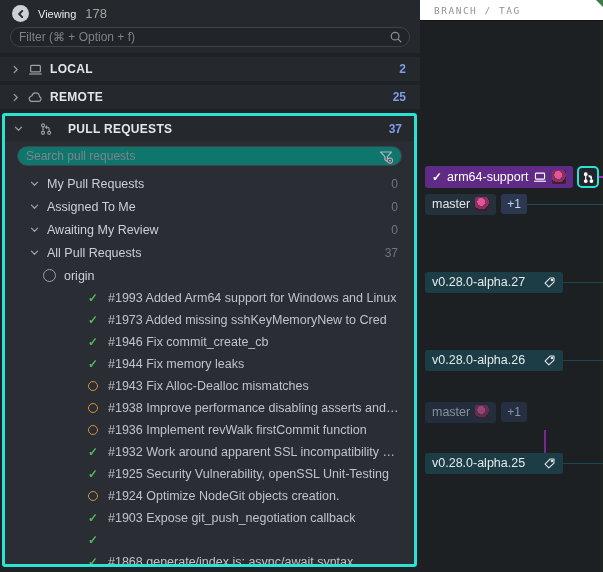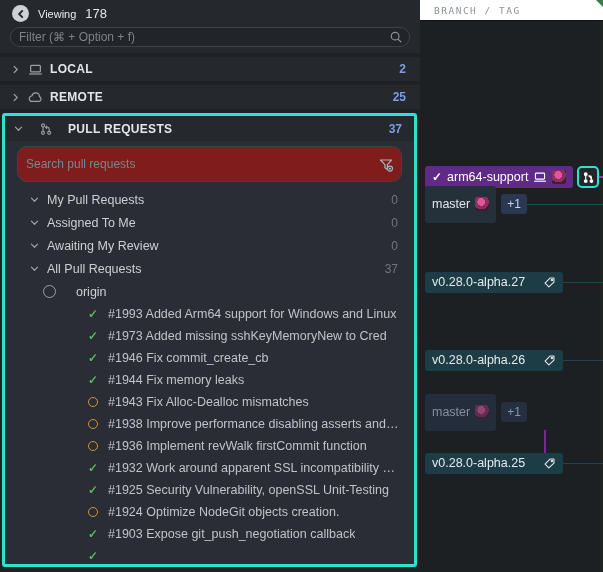--- a/index.html
+++ b/index.html
@@ -18,21 +18,21 @@
     display: flex; flex-direction: column; flex: 0 0 auto;
   }
   .lp-top { background: #25282d; padding-bottom: 6px; }
   .lp-header { height: 27px; display: flex; align-items: center; padding: 0 12px; gap: 9px; }
   .back-btn {
     width: 17px; height: 17px; border-radius: 50%; background: #ccd1d8;
     display: flex; align-items: center; justify-content: center; cursor: pointer; flex: 0 0 auto;
   }
   .back-btn svg { stroke: #24272b; }
   .lp-title { font-size: 11px; color: #e9ebee; }
-  .lp-count { font-size: 13px; color: #e5e5e5; }
+  .lp-count { font-size: 13px; color: #a3a3a3; }
   .filter-wrap { padding: 0 10px; position: relative; }
   .text-input {
     width: 100%; height: 20px; background: #212428; border: 1px solid #3e434a;
     border-radius: 10px; color: #d7dadf; font-size: 12px; padding: 0 26px 0 8px;
     font-family: "Liberation Sans", sans-serif; outline: none;
   }
   .text-input::placeholder { color: #7d838b; }
   .input-icon-right { position: absolute; right: 17px; top: 50%; transform: translateY(-50%); display: flex; }
 
   .section-row {
@@ -50,28 +50,28 @@
   
   .pr-box {
     flex: 1; margin: 4px 3px 5px 2px; border: 3px solid #2ce3d3; border-radius: 3px;
     background: #2a2d33; overflow: hidden; display: flex; flex-direction: column; min-height: 0;
   }
   .pr-box-header {
     height: 25px; background: #25282d; display: flex; align-items: center;
     padding: 0 12px 0 8px; gap: 15px; flex: 0 0 auto; cursor: pointer;
   }
   .pr-search-wrap { padding: 5px 12px 6px; position: relative; flex: 0 0 auto; }
-  .pr-search-wrap .text-input { height: 36px; background: #7f1d1d; }
+  .pr-search-wrap .text-input { height: 20px; background: #0f766e; }
   .pr-search-wrap .input-icon-right { right: 20px; }
 
   .group-row { height: 23px; display: flex; align-items: center; padding: 0 16px 0 24px; gap: 7px; cursor: pointer; flex: 0 0 auto; }
   .group-label { font-size: 12.5px; color: #ccd0d6; }
   .group-count { margin-left: auto; font-size: 12px; color: #70767d; }
 
-  .origin-row { height: 23px; display: flex; align-items: center; padding: 0 16px 0 38px; gap: 20px; cursor: pointer; flex: 0 0 auto; }
+  .origin-row { height: 23px; display: flex; align-items: center; padding: 0 16px 0 38px; gap: 8px; cursor: pointer; flex: 0 0 auto; }
   .origin-label { font-size: 12.5px; color: #ccd0d6; }
   .remote-glyph { width: 13px; height: 13px; border: 1.4px solid #9aa0a8; border-radius: 50%; flex: 0 0 auto; }
 
   .pr-list { flex: 1; min-height: 0; overflow: hidden; padding-left: 24px; }
   .pr-item { height: 22px; display: flex; align-items: center; padding: 0 14px 0 58px; gap: 9px; cursor: pointer; }
   .pr-status { width: 12px; height: 12px; display: flex; align-items: center; justify-content: center; flex: 0 0 auto; }
   .pr-status.merged::before { content: "\2713"; color: #55b95f; font-size: 12px; font-weight: bold; line-height: 1; }
   .pr-status.open { width: 10px; height: 10px; border: 1.6px solid #d29140; border-radius: 50%; margin: 0 1px; }
   .pr-text { font-size: 12.5px; color: #bfc4ca; white-space: nowrap; overflow: hidden; text-overflow: ellipsis; }
 
@@ -88,21 +88,21 @@
 
   .g-row { position: absolute; left: 5px; right: 0; height: 22px; display: flex; align-items: center; }
   .g-line { flex: 1; height: 1px; }
   .ref-label {
     display: flex; align-items: center; gap: 5px; height: 22px; padding: 0 7px;
     border-radius: 3px; font-size: 12.5px; white-space: nowrap; cursor: pointer; flex: 0 0 auto;
   }
   .ref-branch-active { background: #5f2b86; color: #ffffff; }
   .ref-branch-active .ref-check { color: #fff; font-size: 12px; font-weight: bold; }
   .ref-branch-active svg { stroke: #fff; }
-  .ref-branch { background: #25313a; color: #e2e6ea; height: 37px; }
+  .ref-branch { background: #25313a; color: #e2e6ea; height: 21px; }
   .ref-branch.dim { background: #242d3b; color: #87909f; }
   .ref-tag { background: #1c3d45; color: #e6e9ec; height: 21px; gap: 18px; }
   .ref-tag svg { stroke: #e6e9ec; }
   .avatar {
     width: 14px; height: 14px; border-radius: 2px; flex: 0 0 auto;
     background: radial-gradient(circle at 45% 35%, #e0569a 0 32%, #8a2f5e 33% 62%, #3a2033 63%);
   }
   .dim .avatar { opacity: .6; }
   .plus-badge {
     margin-left: 5px; height: 20px; padding: 0 6px; border-radius: 3px; background: #2b3850;

